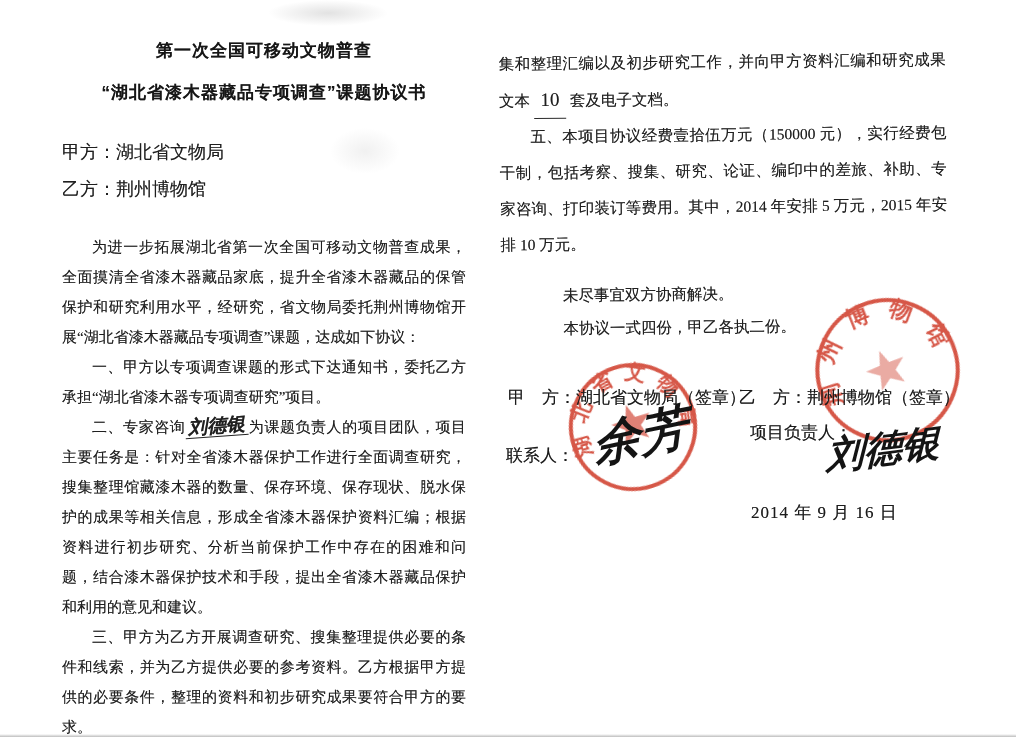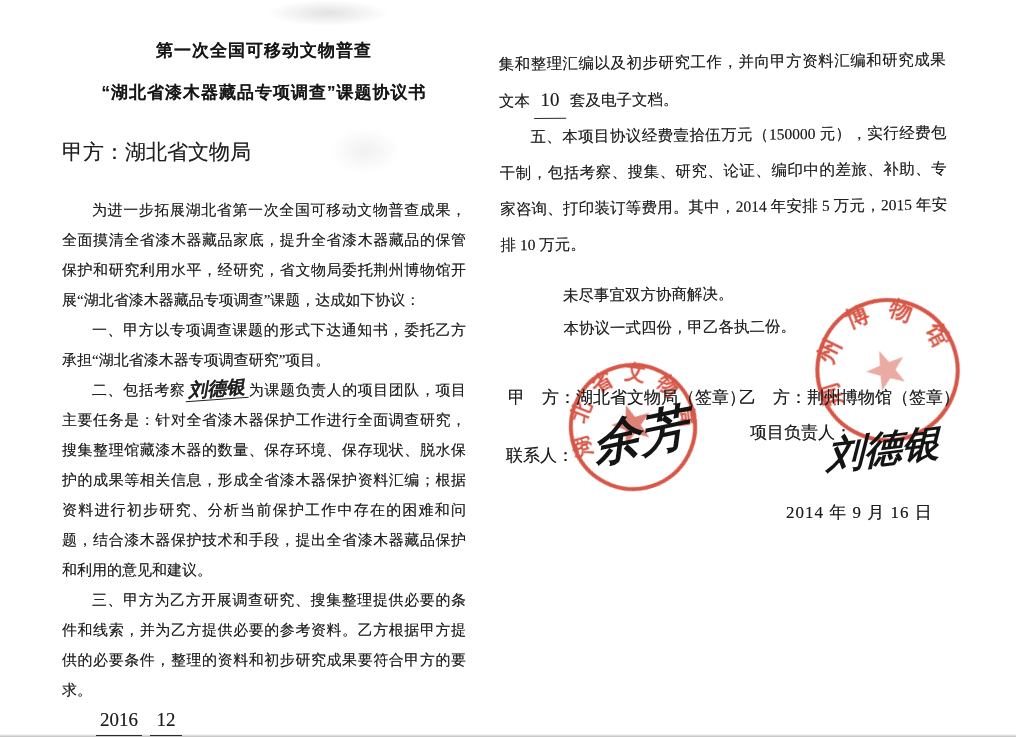--- a/index.html
+++ b/index.html
@@ -15,21 +15,21 @@
   #blob-top{left:268px;top:0;width:120px;height:26px;}
   #blob-mid{left:330px;top:128px;width:70px;height:46px;opacity:.5;}
   #bottom-edge{position:absolute;left:0;bottom:0;width:100%;height:3px;
     background:linear-gradient(to bottom,rgba(0,0,0,0),rgba(110,110,110,.45));}
   
   #col-left{position:absolute;left:62px;top:38px;width:404px;}
   .doc-title{margin:0;text-align:center;font-family:Liberation Sans, sans-serif;
     font-weight:bold;font-size:17px;line-height:26px;letter-spacing:1px;color:#161616;
     text-shadow:0 0 .6px rgba(0,0,0,.55);}
   .doc-title.second{margin-top:16px;}
-  .party-line{margin:0;font-size:21px;line-height:37px;text-shadow:0 0 .5px rgba(0,0,0,.45);}
+  .party-line{margin:0;font-size:18px;line-height:37px;text-shadow:0 0 .5px rgba(0,0,0,.45);}
   .party-line.first{margin-top:28px;}
   .body-par{margin:0;font-size:15px;line-height:30px;text-align:justify;
     text-indent:2em;text-shadow:0 0 .5px rgba(0,0,0,.5);}
   .body-par.intro{margin-top:24px;}
   
   .u-num{display:inline-block;text-indent:0;text-align:center;
     border-bottom:1.2px solid #2a2a2a;margin:0 4px;font-size:19px;}
   .u-wide{min-width:46px;}
   .u-mid{min-width:32px;}
   
@@ -44,21 +44,21 @@
   .closing{margin:0;font-size:15.5px;line-height:33px;text-indent:4em;
     text-shadow:0 0 .5px rgba(0,0,0,.5);}
   .closing.first{margin-top:16px;}
   
   .sig-label{position:absolute;font-size:17px;color:#1c1c1c;z-index:3;
     text-shadow:0 0 .5px rgba(0,0,0,.5);white-space:nowrap;}
   #party-a-line{left:508px;top:386px;}
   #party-b-line{left:739px;top:386px;}
   #contact-label{left:506px;top:444px;text-align:right;}
   #leader-label{left:750px;top:421px;font-family:Liberation Serif, serif;}
-  #date-line{left:786px;top:501px;letter-spacing:1px;}
+  #date-line{left:751px;top:501px;letter-spacing:1px;}
   .sig{position:absolute;font-style:italic;font-weight:bold;color:#141414;z-index:4;
     white-space:nowrap;}
   #sig-contact{left:592px;top:404px;font-size:48px;transform:rotate(-12deg) skewX(-6deg);}
   #sig-leader{left:826px;top:424px;font-size:38px;transform:rotate(-7deg) skewX(-8deg);}
   
   .stamp{position:absolute;z-index:2;filter:blur(.4px);opacity:.85;}
   #stamp-a{left:558px;top:352px;width:150px;height:150px;transform:rotate(-18deg);}
   #stamp-b{left:806px;top:290px;width:165px;height:165px;transform:rotate(-22deg);}
   .stamp svg{display:block;width:100%;height:100%;}
   .stamp text{font-family:"Liberation Sans","DejaVu Sans",sans-serif;font-weight:bold;}
@@ -68,26 +68,27 @@
 
 <div id="blob-top" class="blob"></div>
 <div id="blob-mid" class="blob"></div>
 <div id="bottom-edge"></div>
 
 <div id="col-left">
   <h1 class="doc-title">第一次全国可移动文物普查</h1>
   <h1 class="doc-title second">“湖北省漆木器藏品专项调查”课题协议书</h1>
 
   <p class="party-line first">甲方：湖北省文物局</p>
+  <p class="party-line">乙方：荆州博物馆</p>
 
   <p class="body-par intro">为进一步拓展湖北省第一次全国可移动文物普查成果，全面摸清全省漆木器藏品家底，提升全省漆木器藏品的保管保护和研究利用水平，经研究，省文物局委托荆州博物馆开展“湖北省漆木器藏品专项调查”课题，达成如下协议：</p>
 
   <p class="body-par">一、甲方以专项调查课题的形式下达通知书，委托乙方承担“湖北省漆木器专项调查研究”项目。</p>
 
-  <p class="body-par"><span>二、包括考察</span><span class="hand-inline">刘德银</span><span>为课题负责人的项目团队，项目主要任务是：针对全省漆木器保护工作进行全面调查研究，搜集整理馆藏漆木器的数量、保存环境、保存现状、脱水保护的成果等相关信息，形成全省漆木器保护资料汇编；根据资料进行初步研究、分析当前保护工作中存在的困难和问题，结合漆木器保护技术和手段，提出全省漆木器藏品保护和利用的意见和建议。</span></p>
+  <p class="body-par"><span>二、专家咨询</span><span class="hand-inline">刘德银</span><span>为课题负责人的项目团队，项目主要任务是：针对全省漆木器保护工作进行全面调查研究，搜集整理馆藏漆木器的数量、保存环境、保存现状、脱水保护的成果等相关信息，形成全省漆木器保护资料汇编；根据资料进行初步研究、分析当前保护工作中存在的困难和问题，结合漆木器保护技术和手段，提出全省漆木器藏品保护和利用的意见和建议。</span></p>
 
   <p class="body-par">三、甲方为乙方开展调查研究、搜集整理提供必要的条件和线索，并为乙方提供必要的参考资料。乙方根据甲方提供的必要条件，整理的资料和初步研究成果要符合甲方的要求。</p>
 
   <p class="body-par"><span class="u-num u-wide">2016</span><span class="u-num u-mid">12</span></p>
 </div>
 
 <div id="col-right">
   <p class="body-par-r"><span>集和整理汇编以及初步研究工作，并向甲方资料汇编和研究成果文本</span><span class="u-num u-mid">10</span><span>套及电子文档。</span></p>
 
   <p class="body-par-r indent2">五、本项目协议经费壹拾伍万元（150000 元），实行经费包干制，包括考察、搜集、研究、论证、编印中的差旅、补助、专家咨询、打印装订等费用。其中，2014 年安排 5 万元，2015 年安排 10 万元。</p>

